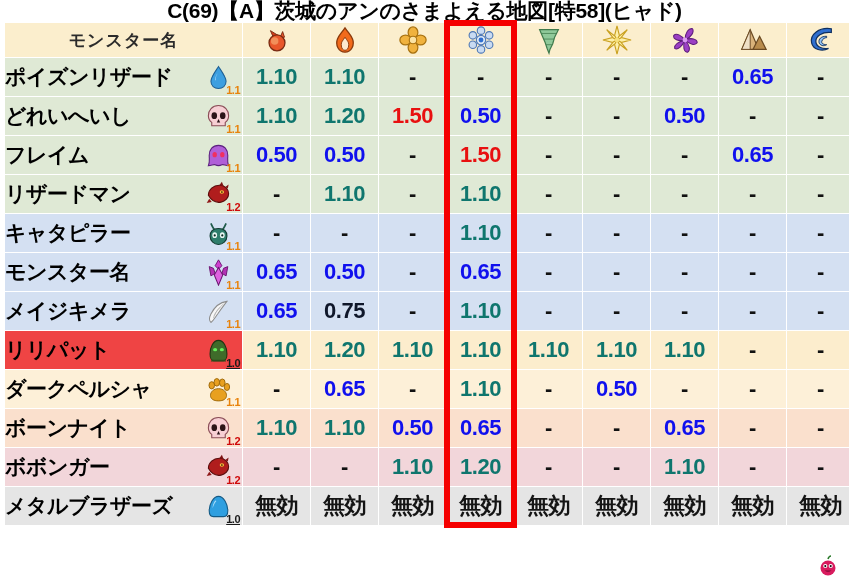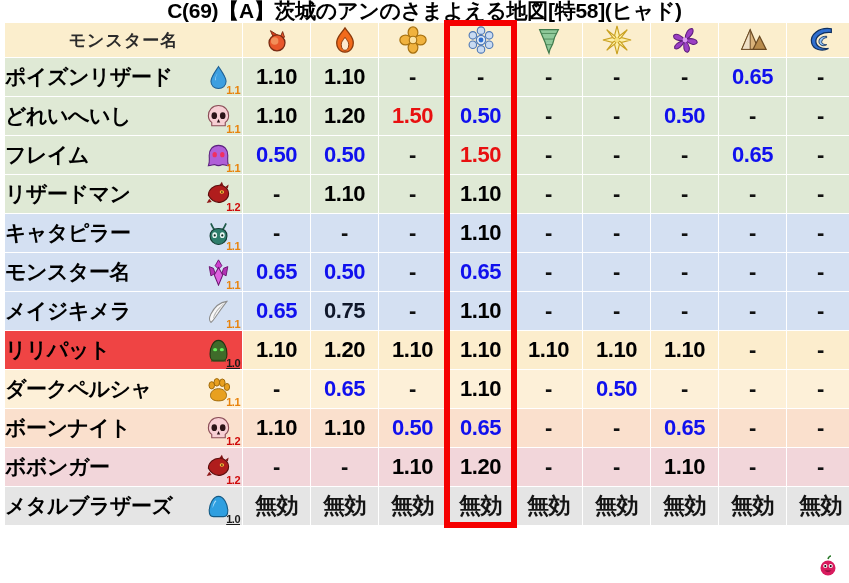--- a/index.html
+++ b/index.html
@@ -85,21 +85,21 @@
   .mi-mult{
     position:absolute;right:0px;bottom:-1px;
     font-size:11px;font-weight:bold;
     line-height:1;
   }
   .m-orange{color:#e8830c;margin-left:28px;}
   .m-red{color:#cf0a0a;}
   .m-black{color:#1a1a1a;text-decoration:underline;}
 
   td.val{font-size:22px;letter-spacing:-0.5px;}
-  .v-orange{color:#000000;}
+  .v-orange{color:#0f766e;}
   .v-blue{color:#1010ee;}
   .v-lightblue{color:#0f172a;}
   .v-red{color:#e81010;}
   .v-dash{color:#111;font-size:20px;}
   .v-mukou{color:#141414;font-size:20px;letter-spacing:-1px;}
 
   
   .t-green   td{background:#dfe9d5;}
   .t-green   td.mname{background:#dfe9d5;}
   .t-blue    td{background:#d4e0f2;}

